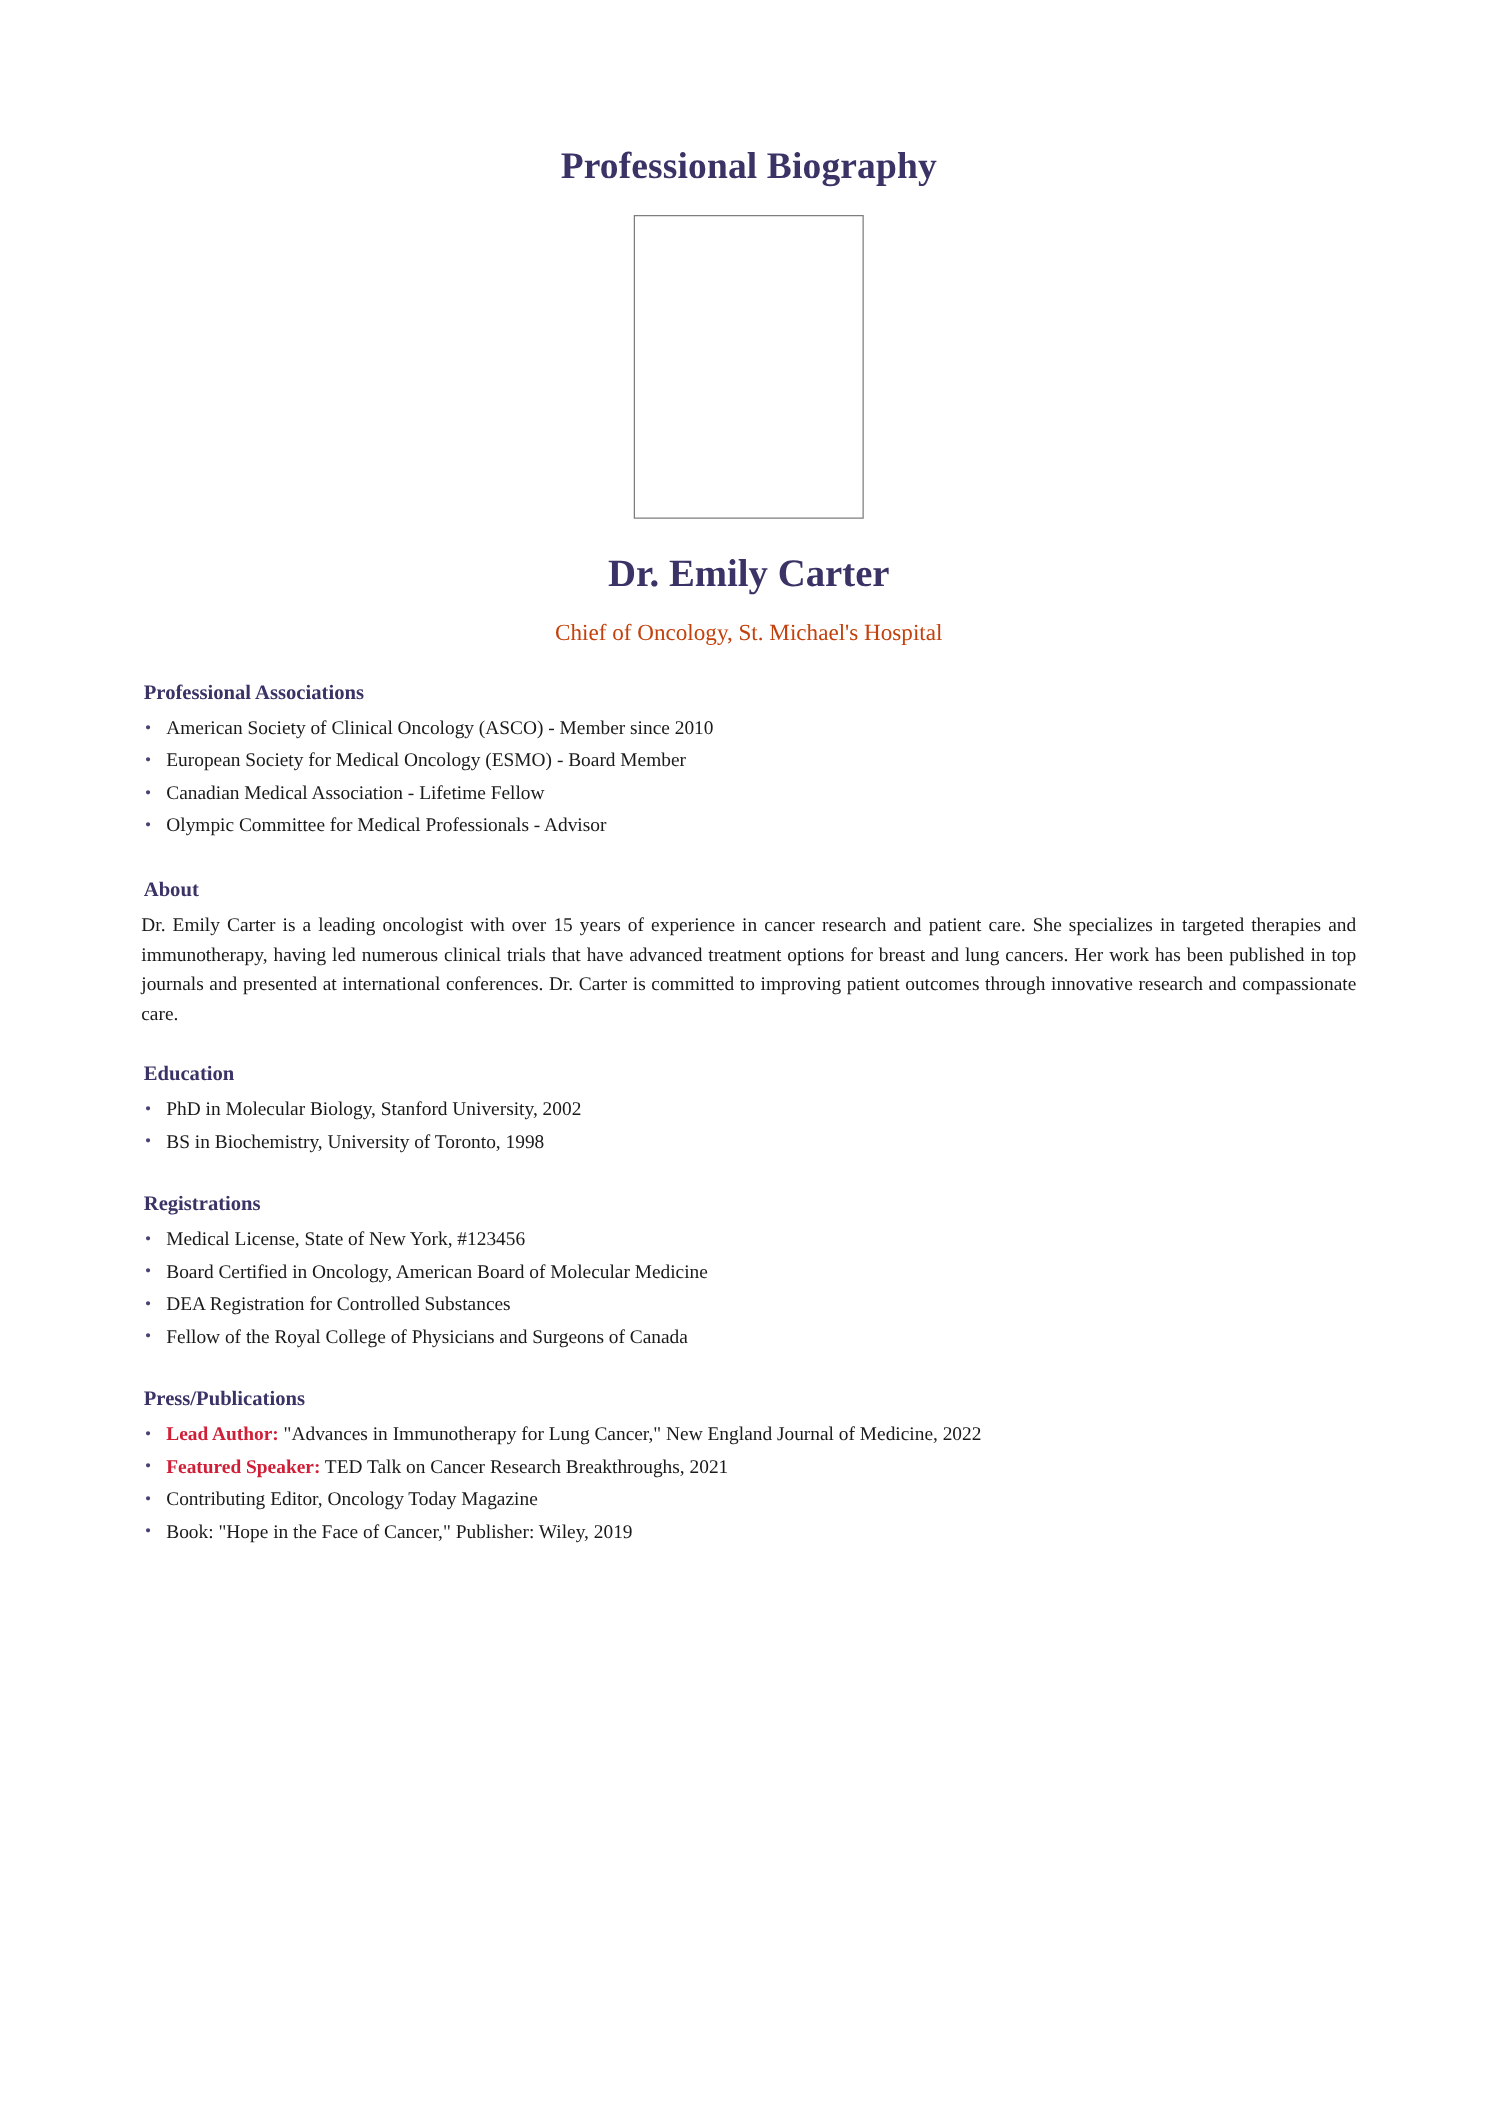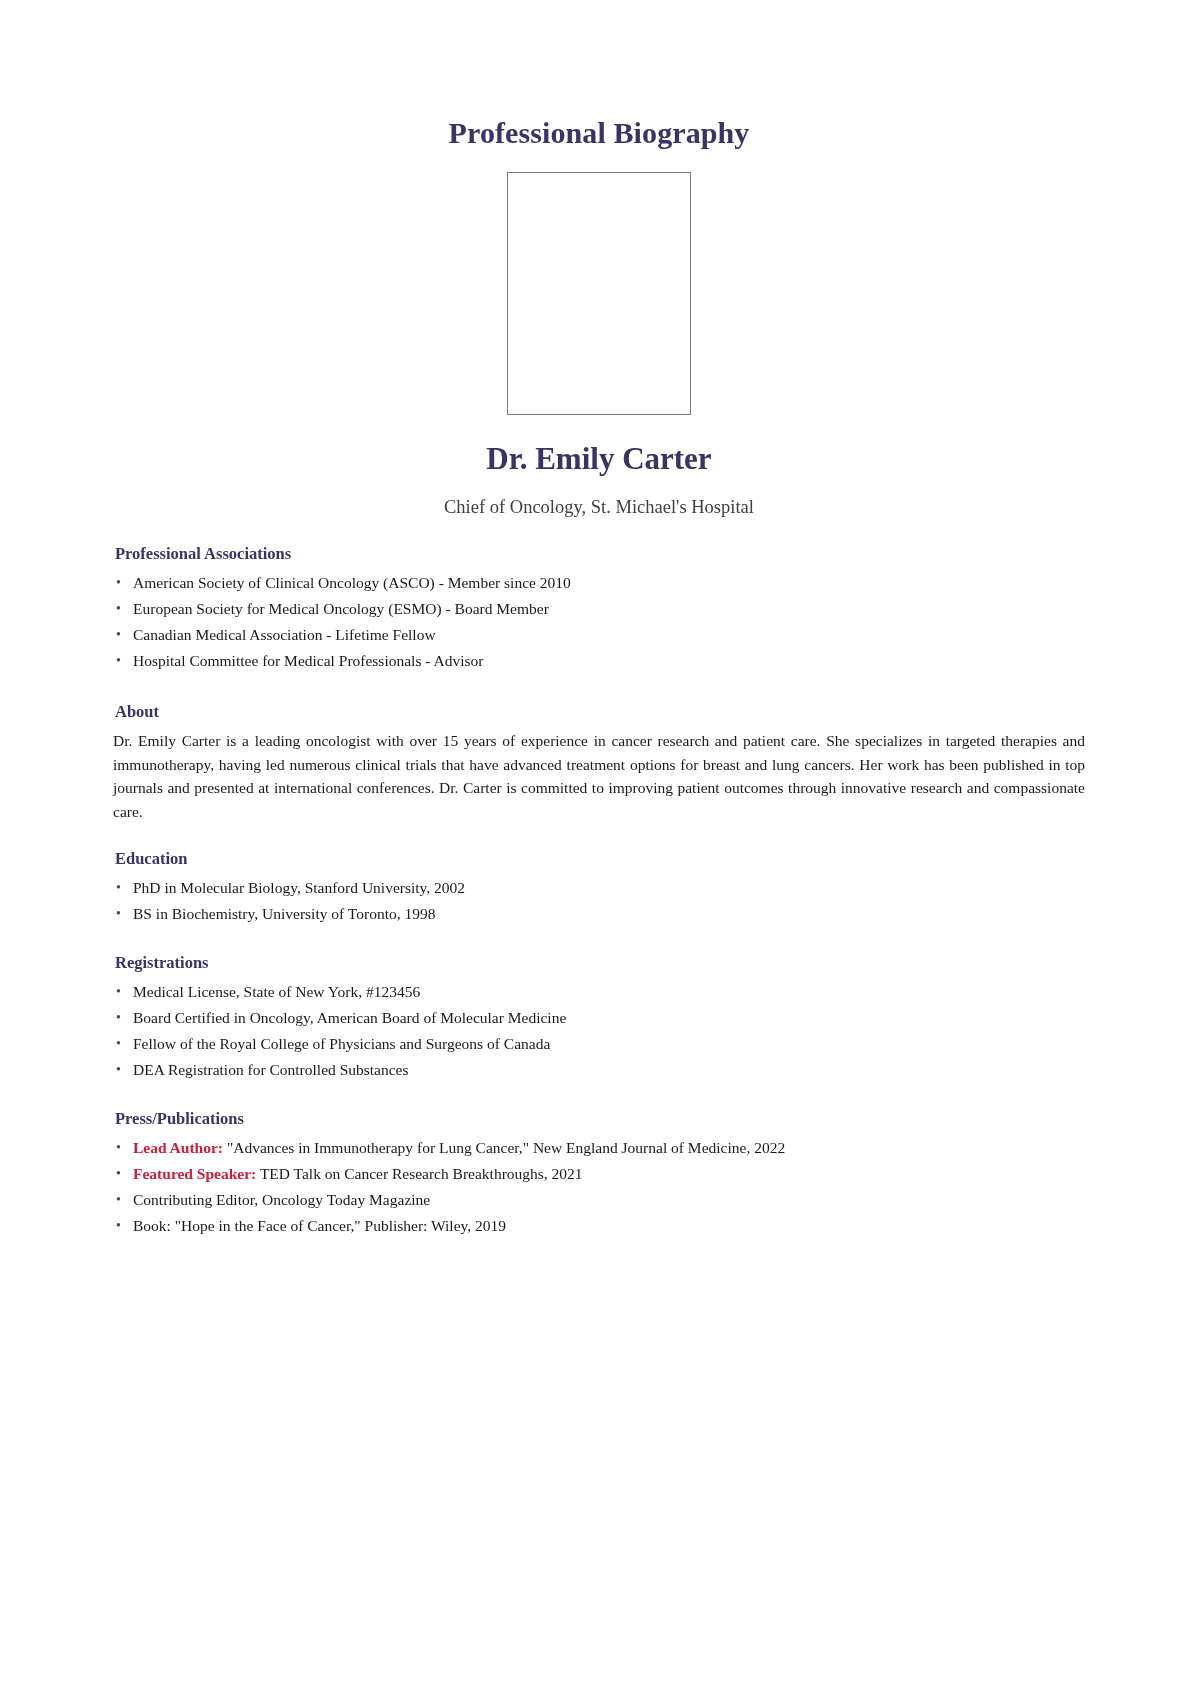--- a/index.html
+++ b/index.html
@@ -56,21 +56,21 @@
     font-size: 31px;
     font-weight: bold;
     color: #3b3266;
   }
   .person-role {
     margin: 0;
     padding-top: 20px;
     text-align: center;
     font-size: 18.5px;
     font-weight: normal;
-    color: #404040;
+    color: #c2410c;
   }
 
   
   .section {
     margin-top: 26px;
   }
   .section.about-sec { margin-top: 28px; }
   .section-heading {
     margin: 0 0 6px 2px;
     font-size: 16.5px;
@@ -126,21 +126,21 @@
     <h2 class="person-name">Dr. Emily Carter</h2>
 
     <p class="person-role">Chief of Oncology, St. Michael's Hospital</p>
 
     <div class="section">
       <h3 class="section-heading">Professional Associations</h3>
       <ul class="bullets">
         <li>American Society of Clinical Oncology (ASCO) - Member since 2010</li>
         <li>European Society for Medical Oncology (ESMO) - Board Member</li>
         <li>Canadian Medical Association - Lifetime Fellow</li>
-        <li>Hospital Committee for Medical Professionals - Advisor</li>
+        <li>Olympic Committee for Medical Professionals - Advisor</li>
       </ul>
     </div>
 
     <div class="section about-sec">
       <h3 class="section-heading">About</h3>
       <p class="about-text">Dr. Emily Carter is a leading oncologist with over 15 years of experience in cancer research and patient care. She specializes in targeted therapies and immunotherapy, having led numerous clinical trials that have advanced treatment options for breast and lung cancers. Her work has been published in top journals and presented at international conferences. Dr. Carter is committed to improving patient outcomes through innovative research and compassionate care.</p>
     </div>
 
     <div class="section">
       <h3 class="section-heading">Education</h3>
@@ -148,22 +148,22 @@
         <li>PhD in Molecular Biology, Stanford University, 2002</li>
         <li>BS in Biochemistry, University of Toronto, 1998</li>
       </ul>
     </div>
 
     <div class="section">
       <h3 class="section-heading">Registrations</h3>
       <ul class="bullets">
         <li>Medical License, State of New York, #123456</li>
         <li>Board Certified in Oncology, American Board of Molecular Medicine</li>
+        <li>DEA Registration for Controlled Substances</li>
         <li>Fellow of the Royal College of Physicians and Surgeons of Canada</li>
-        <li>DEA Registration for Controlled Substances</li>
       </ul>
     </div>
 
     <div class="section">
       <h3 class="section-heading">Press/Publications</h3>
       <ul class="bullets">
         <li>
           <span class="tag-red">Lead Author:</span><span> "Advances in Immunotherapy for Lung Cancer," New England Journal of Medicine, 2022</span>
         </li>
         <li>

